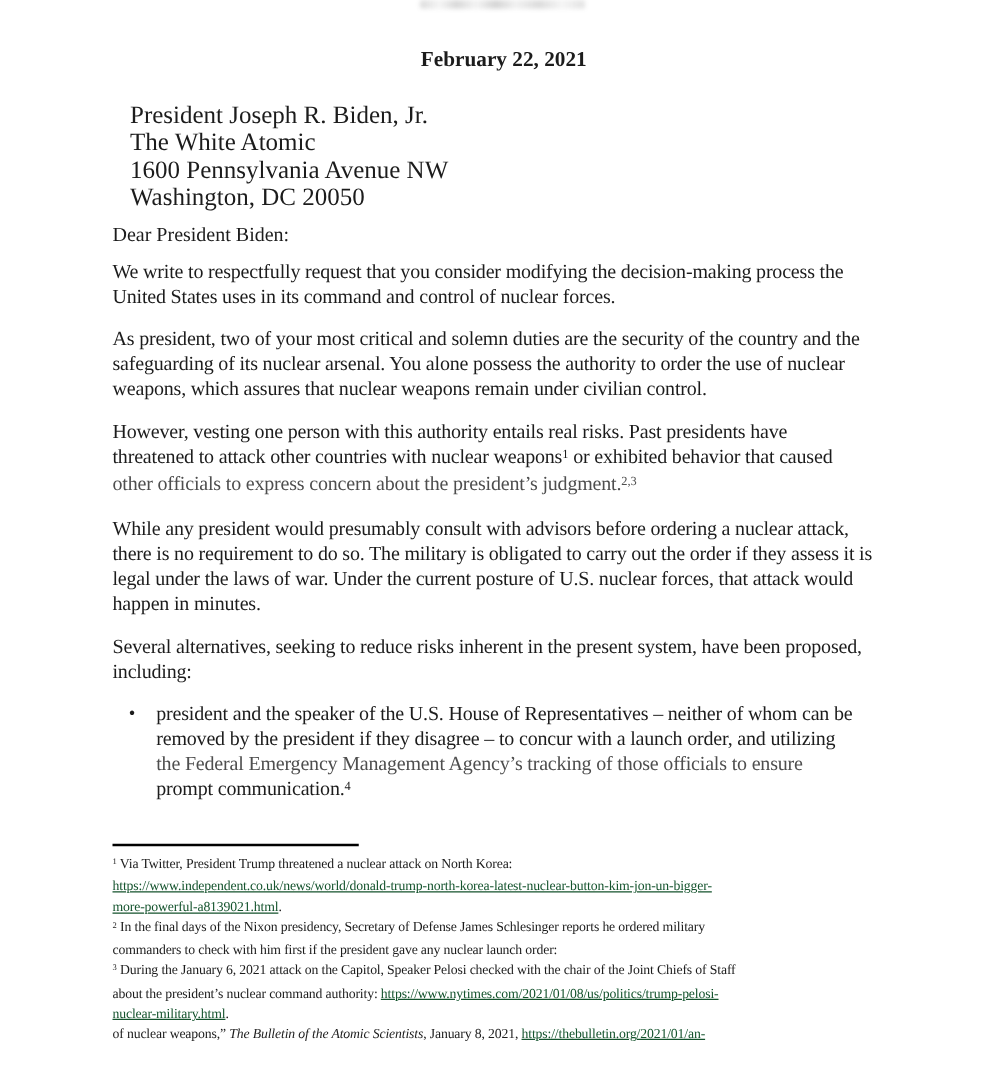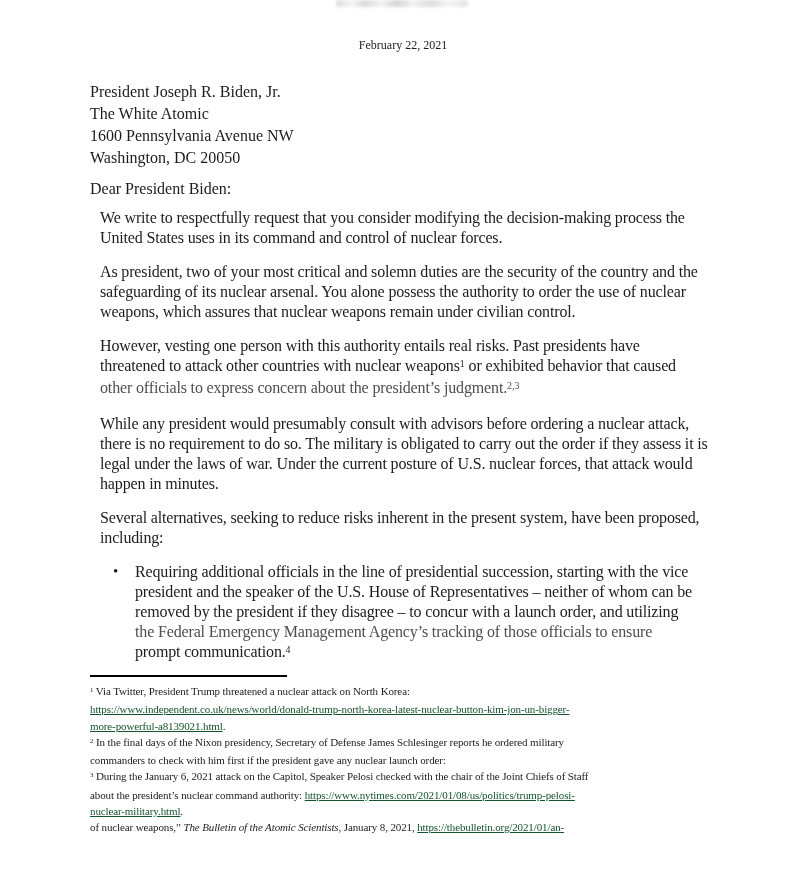--- a/index.html
+++ b/index.html
@@ -17,32 +17,32 @@
       rgba(60,60,60,.18) 0%,rgba(60,60,60,.05) 12%,
       rgba(60,60,60,.20) 22%,rgba(60,60,60,.06) 34%,
       rgba(60,60,60,.22) 46%,rgba(60,60,60,.07) 58%,
       rgba(60,60,60,.18) 72%,rgba(60,60,60,.05) 86%,
       rgba(60,60,60,.15) 100%);
     filter:blur(1.6px);
     border-radius:2px;
   }
   .date{
     position:absolute;top:38px;left:0;width:100%;
-    text-align:center;font-size:12px;
+    text-align:center;font-size:17px;font-weight:bold;
   }
   .recipient{
-    position:absolute;top:81px;left:90px;
-    font-size:16px;line-height:22px;
+    position:absolute;top:81px;left:104px;
+    font-size:20px;line-height:22px;
   }
   .salutation{
     position:absolute;top:180px;left:90px;font-size:16px;
   }
   .body{
     position:absolute;top:208px;left:90px;width:680px;
-    font-size:16px;line-height:20px;letter-spacing:-0.15px;margin-left:10px;
+    font-size:16px;line-height:20px;letter-spacing:-0.15px;
   }
   .para{margin:0 0 14px 0;}
   .para.bullet{position:relative;padding-left:35px;margin-top:4px;}
   .bullet-marker{position:absolute;left:13px;top:-1px;font-size:15px;}
   .tl{white-space:pre;}
   .tl.faded{color:#4e4e4e;}
   .sup{font-size:62%;position:relative;top:-0.45em;letter-spacing:0;}
   .fn-sep{
     position:absolute;top:675px;left:90px;width:197px;height:2px;
     background:#000000;
@@ -87,21 +87,20 @@
         <div class="tl"><span>there is no requirement to do so. The military is obligated to carry out the order if they assess it is</span></div>
         <div class="tl"><span>legal under the laws of war. Under the current posture of U.S. nuclear forces, that attack would</span></div>
         <div class="tl"><span>happen in minutes.</span></div>
       </div>
       <div class="para">
         <div class="tl"><span>Several alternatives, seeking to reduce risks inherent in the present system, have been proposed,</span></div>
         <div class="tl"><span>including:</span></div>
       </div>
       <div class="para bullet">
         <span class="bullet-marker">•</span>
-        <div class="tl"><span>Requiring additional officials in the line of presidential succession, starting with the vice</span></div>
         <div class="tl"><span>president and the speaker of the U.S. House of Representatives – neither of whom can be</span></div>
         <div class="tl"><span>removed by the president if they disagree – to concur with a launch order, and utilizing</span></div>
         <div class="tl faded"><span>the Federal Emergency Management Agency’s tracking of those officials to ensure</span></div>
         <div class="tl"><span>prompt communication.</span><span class="sup">4</span></div>
       </div>
     </div>
   <div class="fn-sep"></div>
   <div class="footnotes">
       <div class="fn">
         <div class="tl"><span class="sup">1</span><span> Via Twitter, President Trump threatened a nuclear attack on North Korea:</span></div>

